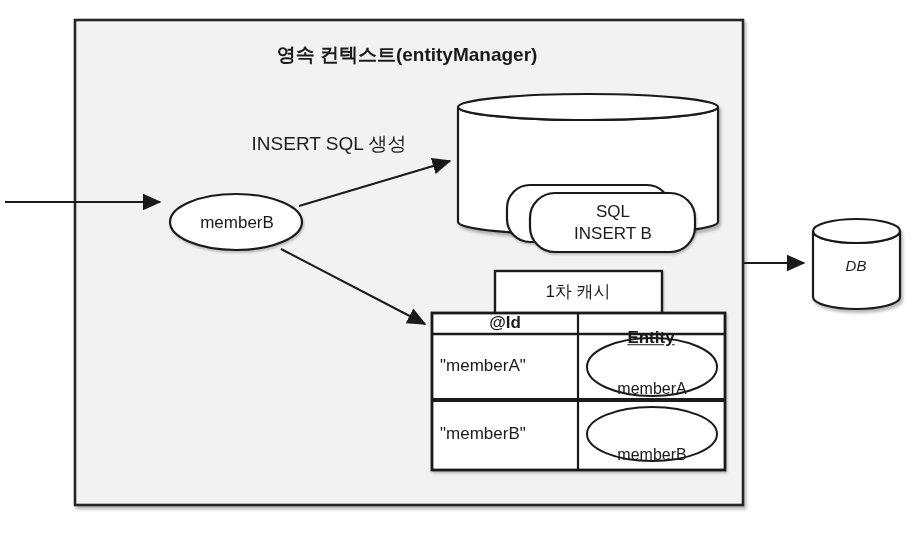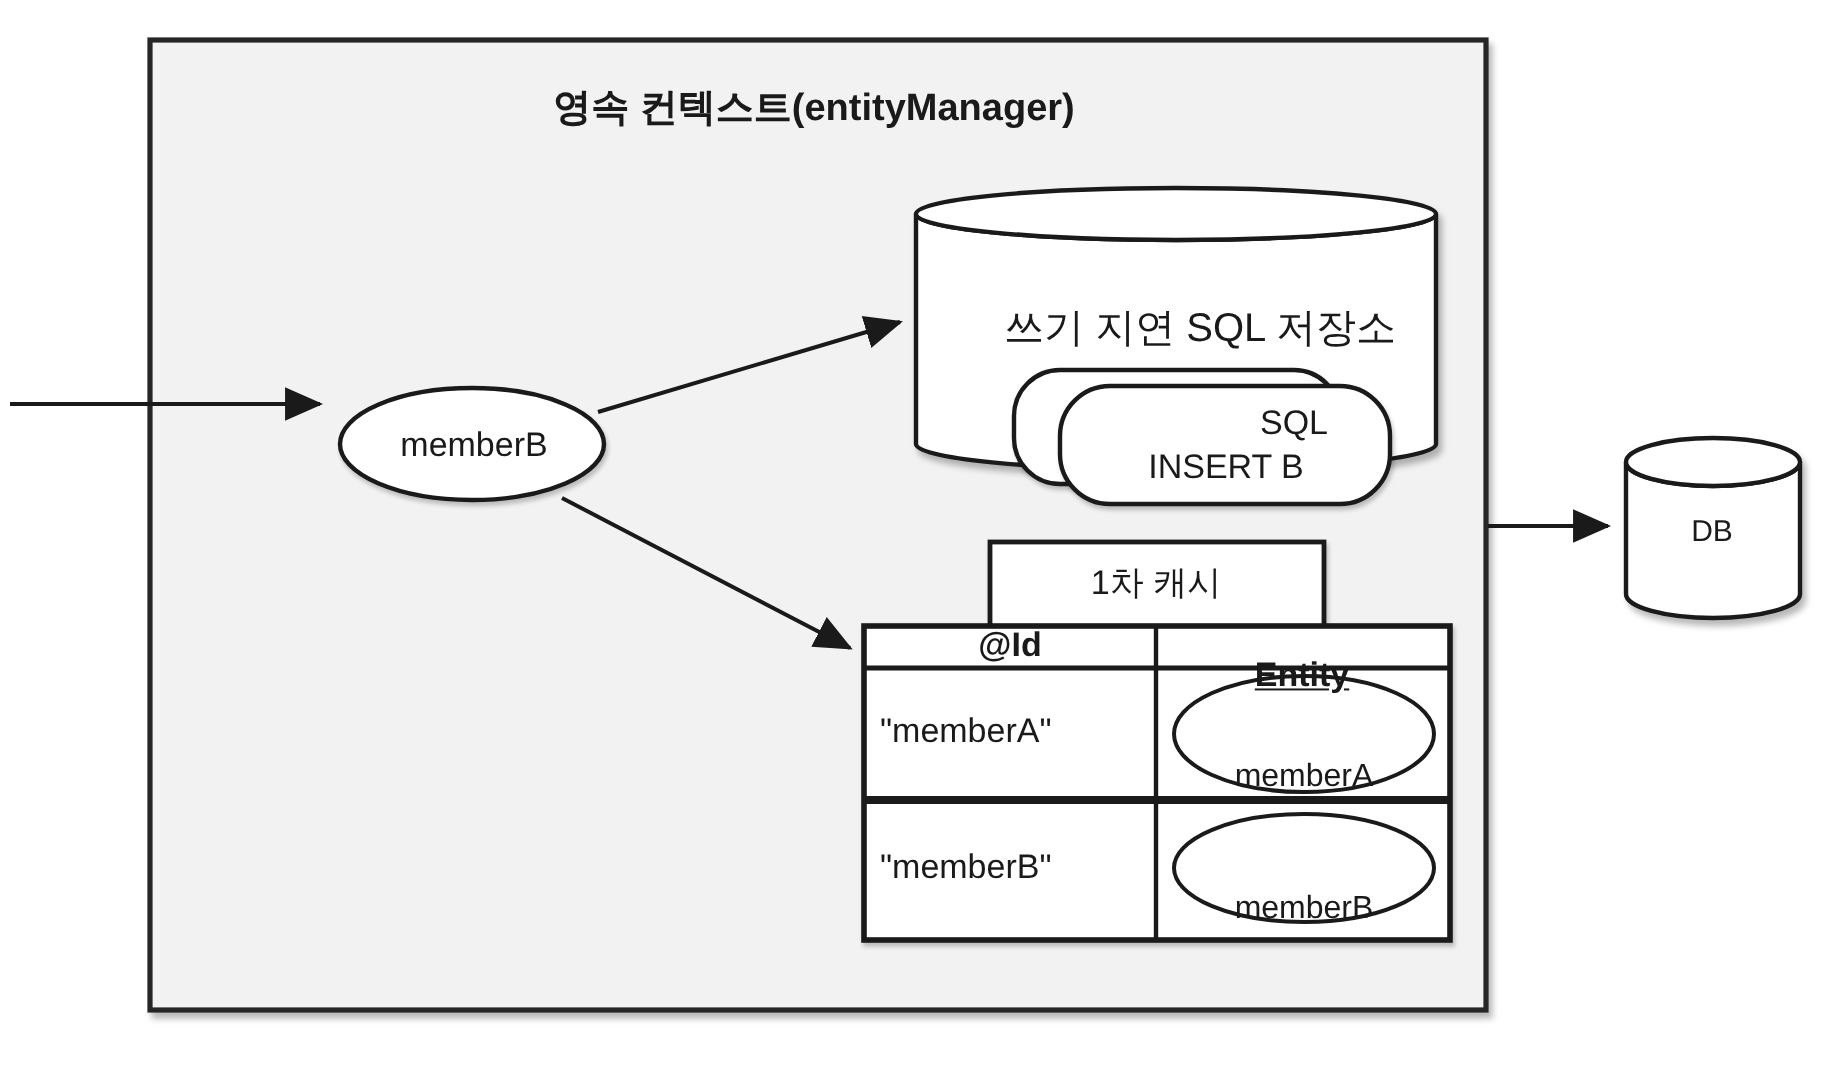--- a/index.html
+++ b/index.html
@@ -69,34 +69,34 @@
 
     <g class="sh">
       <path d="M813,231 L813,297 A43.5,12 0 0 0 900,297 L900,231 A43.5,12 0 0 1 813,231 Z" fill="#ffffff" stroke="#1a1a1a" stroke-width="2.2"></path>
       <ellipse cx="856.5" cy="231" rx="43.5" ry="12" fill="#ffffff" stroke="#1a1a1a" stroke-width="2.2"></ellipse>
     </g>
   </svg>
 
   <div class="txt t19 bold" style="left:407px;top:55px;">영속 컨텍스트(entityManager)</div>
 
 
+  <div class="txt t19" style="left:329px;top:144px;">INSERT SQL 생성</div>
 
 
   <div class="txt t17" style="left:237px;top:223px;">memberB</div>
 
-  <div class="txt t20" style="left:600px;top:165px;">쓰기 지연 SQL 저장소</div>
 
-  <div class="txt t17" style="left:647px;top:212px;">SQL</div>
+  <div class="txt t17" style="left:613px;top:212px;">SQL</div>
   <div class="txt t17" style="left:613px;top:234px;">INSERT B</div>
 
   <div class="txt t17" style="left:578px;top:292px;">1차 캐시</div>
 
   <div class="txt t17 bold" style="left:505px;top:323px;text-align:center;">@Id</div>
   <div class="txt t17 bold" style="left:651px;top:338px;text-decoration:underline;">Entity</div>
 
   <div class="txt t17 left" style="left:440px;top:366px;">"memberA"</div>
   <div class="txt t16" style="left:652px;top:368px;">memberA</div>
 
   <div class="txt t17 left" style="left:440px;top:434px;">"memberB"</div>
   <div class="txt t16" style="left:652px;top:434px;">memberB</div>
 
-  <div class="txt t15" style="left:856px;top:266px;">DB</div>
+  <div class="txt t15" style="left:856px;top:266px;font-style:italic;">DB</div>
 </div>
 
 </body></html>

